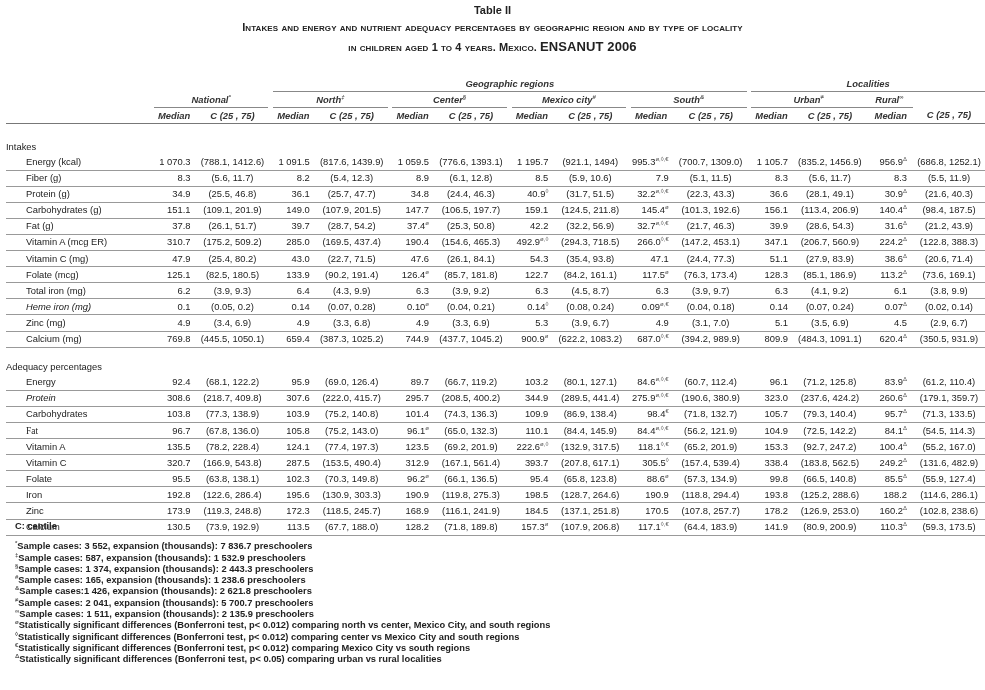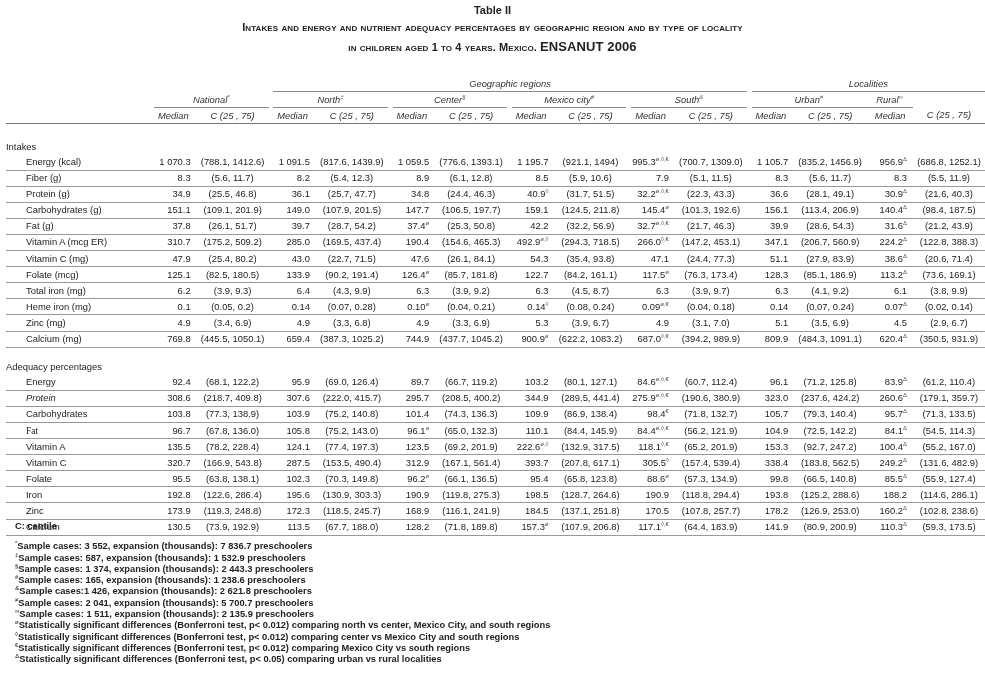--- a/index.html
+++ b/index.html
@@ -5,21 +5,21 @@
   html, body { margin:0; padding:0; background:#ffffff; }
   body { width:985px; height:690px; position:relative; overflow:hidden;
          font-family:"Liberation Sans", "DejaVu Sans", sans-serif; color:#222; }
   .title-block { position:absolute; left:0; top:2px; width:985px; text-align:center; }
   .t-label { font-size:11px; font-weight:bold; line-height:16px; }
   .t-main { font-size:11px; font-weight:bold; font-variant:small-caps; line-height:19px; letter-spacing:0.1px; }
   .t-main .big { font-size:13px; }
 
   table.data { position:absolute; left:6px; top:76px; border-collapse:collapse; font-size:9.4px; }
   table.data td, table.data th { padding:0; white-space:nowrap; height:15.1px; line-height:14px; }
-  th { font-weight:normal; font-style:italic; font-size:9.4px; color:#333; }
+  th { font-weight:bold; font-style:italic; font-size:9.4px; color:#333; }
   th.grp { height:14px; }
   .hdr-line-b { border-bottom:1px solid #888; }
   .hdr-line-t { border-bottom:1.5px solid #777; }
   td.label { width:140px; padding-left:20px !important; text-align:left; }
   td.sect { padding-left:0 !important; text-align:left; }
   td.med { width:38px; text-align:right; padding-right:6px !important; }
   td.ci { width:74px; text-align:center; }
   td.gap, th.gap { width:6px; }
   tr.row td.rl { border-bottom:1px solid #999; }
   sup { font-size:6px; line-height:0; vertical-align:4px; color:#555; }
@@ -292,21 +292,21 @@
         <td class="med rl"><span>6.3</span></td>
         <td class="ci rl">(3.9, 9.7)</td>
         <td class="gap rl"></td>
         <td class="med rl"><span>6.3</span></td>
         <td class="ci rl">(4.1, 9.2)</td>
         <td class="gap rl"></td>
         <td class="med rl"><span>6.1</span></td>
         <td class="ci rl">(3.8, 9.9)</td>
       </tr>
       <tr class="row">
-        <td class="label rl" style="padding-left: 20px;">Heme iron (mg)</td>
+        <td class="label rl" style="padding-left: 20px; font-style: italic;">Heme iron (mg)</td>
         <td class="med rl"><span>0.1</span></td>
         <td class="ci rl">(0.05, 0.2)</td>
         <td class="gap rl"></td>
         <td class="med rl"><span>0.14</span></td>
         <td class="ci rl">(0.07, 0.28)</td>
         <td class="gap rl"></td>
         <td class="med rl"><span>0.10</span><sup>ø</sup></td>
         <td class="ci rl">(0.04, 0.21)</td>
         <td class="gap rl"></td>
         <td class="med rl"><span>0.14</span><sup>◊</sup></td>

